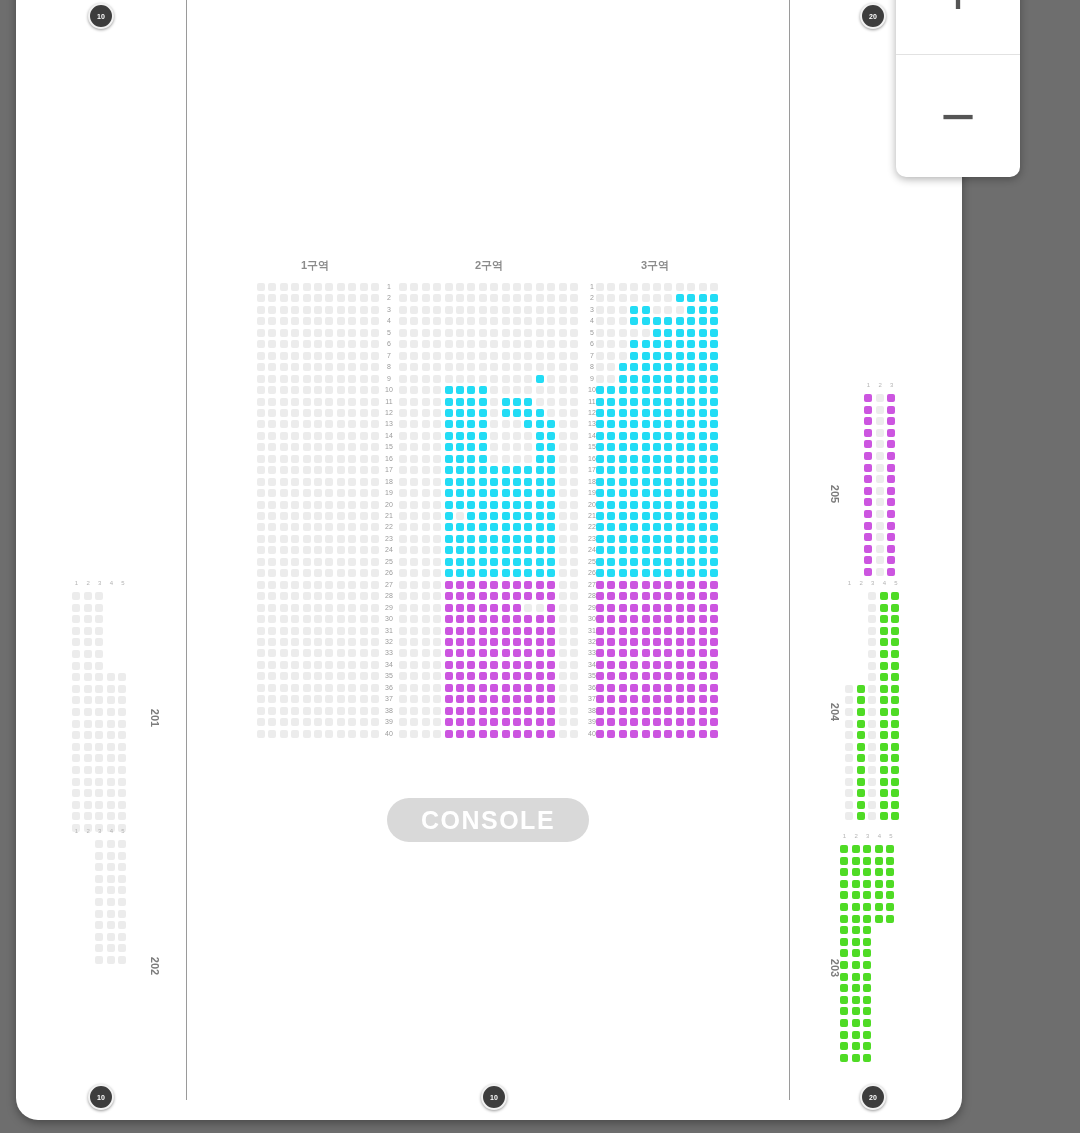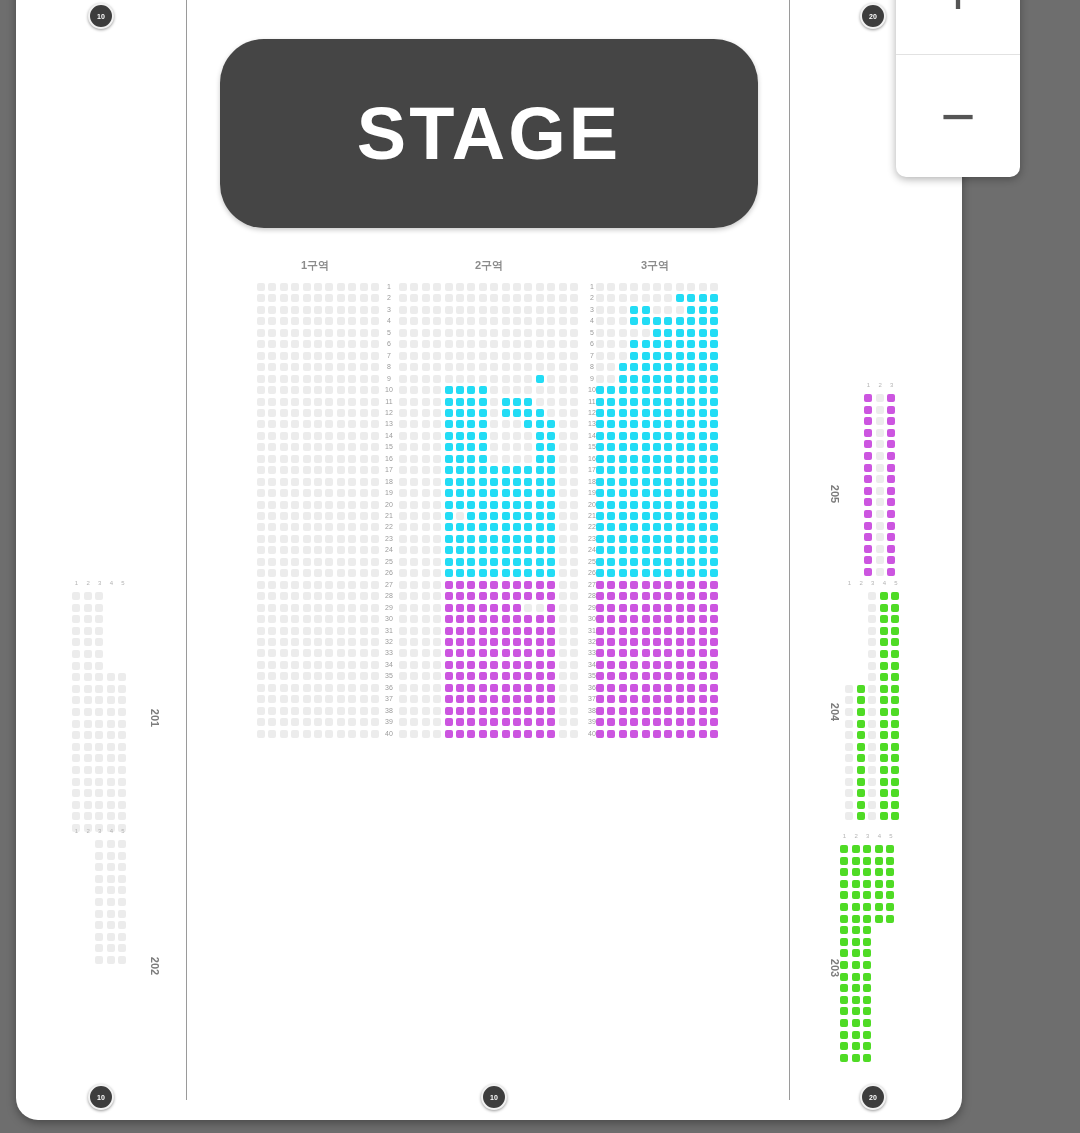--- a/index.html
+++ b/index.html
@@ -147,24 +147,24 @@
   }
 </style>
 </head>
 <body>
 
 <div id="seatmap-card">
 
   <div class="v-divider" style="left:170px; top:40px; height:1100px;"></div>
   <div class="v-divider" style="left:773px; top:40px; height:1100px;"></div>
 
-  <div id="stage-banner">
-    <span id="stage-label">STAGE</span>
+
+  <div id="console-banner">
+    <span id="console-label">CONSOLE</span>
   </div>
-
 
   <div id="zone-captions-layer">
       <div class="zone-caption" style="left: 299px; top: 298px;">1구역</div>
       <div class="zone-caption" style="left: 473px; top: 298px;">2구역</div>
       <div class="zone-caption" style="left: 639px; top: 298px;">3구역</div>
       <div class="zone-caption-vert" style="left: 130px; top: 752px;">201</div>
       <div class="zone-caption-vert" style="left: 130px; top: 1000px;">202</div>
       <div class="zone-caption-vert" style="left: 810px; top: 528px;">205</div>
       <div class="zone-caption-vert" style="left: 810px; top: 746px;">204</div>
       <div class="zone-caption-vert" style="left: 810px; top: 1002px;">203</div>

